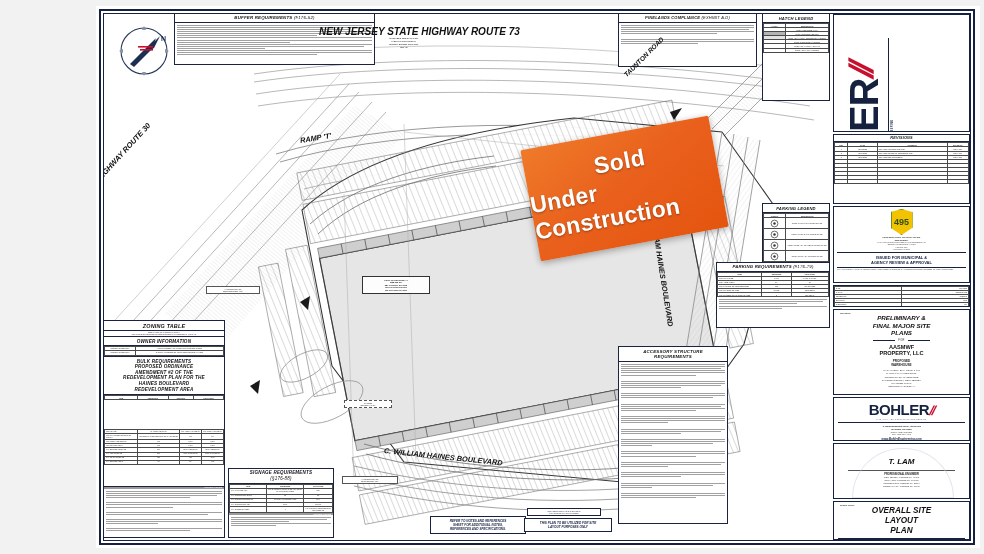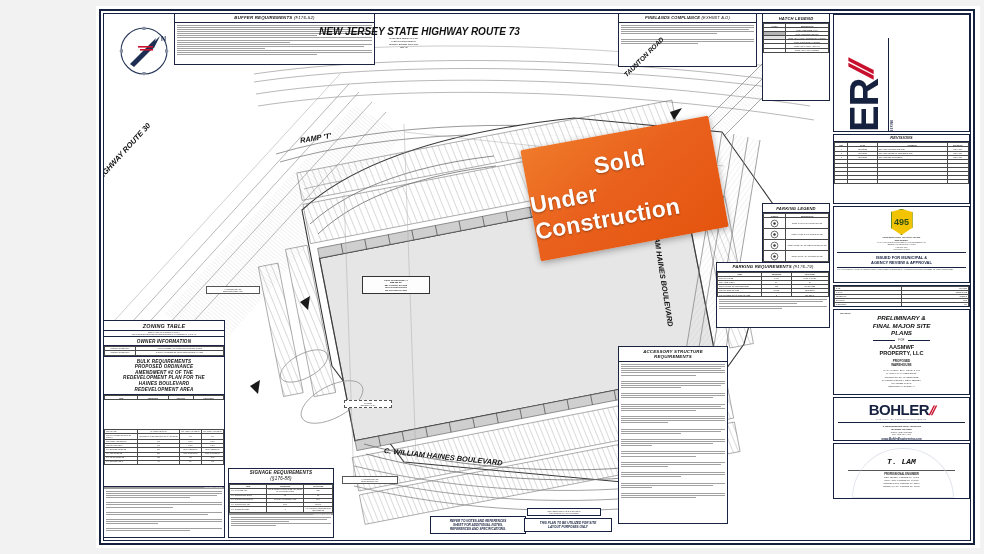--- a/index.html
+++ b/index.html
@@ -75,21 +75,21 @@
 
   .proj-t{font-size:6.2px;font-weight:bold;font-style:italic;text-align:center;
           line-height:7.6px;color:#111;}
   .proj-c{font-size:5.6px;font-weight:bold;text-align:center;line-height:6.6px;color:#111;}
   .proj-s{font-size:3.1px;font-weight:bold;text-align:center;line-height:4.1px;color:#222;}
   .proj-a{font-size:2.5px;text-align:center;line-height:3.2px;color:#333;}
   .dash{display:flex;align-items:center;justify-content:center;gap:3px;margin:2px 0;}
   .dash i{display:block;height:1px;width:22px;background:#16213f;}
   .dash span{font-size:2.6px;color:#333;letter-spacing:.4px;}
 
-  .eng-name{font-size:8px;font-weight:bold;font-style:italic;text-align:center;color:#111;font-family:Liberation Mono, monospace;}
+  .eng-name{font-size:8px;font-weight:bold;font-style:italic;text-align:center;color:#111;}
   .eng-sub{font-size:2.6px;font-weight:bold;text-align:center;color:#222;line-height:3.4px;}
   .eng-lic{font-size:2.2px;text-align:center;color:#444;line-height:2.9px;}
   .seal{position:absolute;left:18px;top:4px;width:100px;height:48px;
         border:1px solid #c9cfdd;border-radius:50px 50px 0 0;opacity:.5;}
 
   .sheet-t{font-size:8.2px;font-weight:bold;font-style:italic;text-align:center;
            line-height:10px;color:#111;}
   .lbl-mini{font-size:2.2px;font-weight:bold;color:#333;padding:0 0 0 2px;}
 
   
@@ -952,17 +952,27 @@
       <div style="height:1px;background:#555;margin:4px 10px 2px;"></div>
       <div class="eng-sub">PROFESSIONAL ENGINEER</div>
       <div class="eng-lic">
         <div>NEW JERSEY LICENSE No. 47882</div>
         <div>NEW YORK LICENSE No. 092482</div>
         <div>CONNECTICUT LICENSE No. 28124</div>
         <div>PENNSYLVANIA LICENSE No. 79134</div>
       </div>
     </div>
 
+    <div class="tbbox" style="top:487px;height:39px;padding:2px 4px;">
+      <div class="lbl-mini">SHEET TITLE:</div>
+      <div class="sheet-t">
+        <div>OVERALL SITE</div>
+        <div>LAYOUT</div>
+        <div>PLAN</div>
+      </div>
+      <div style="height:1px;background:#16213f;margin:2px 0 1px;"></div>
+
+    </div>
   </div>
 
   <div class="border-outer"></div>
   <div class="border-inner"></div>
 </div>
 
 </body></html>

